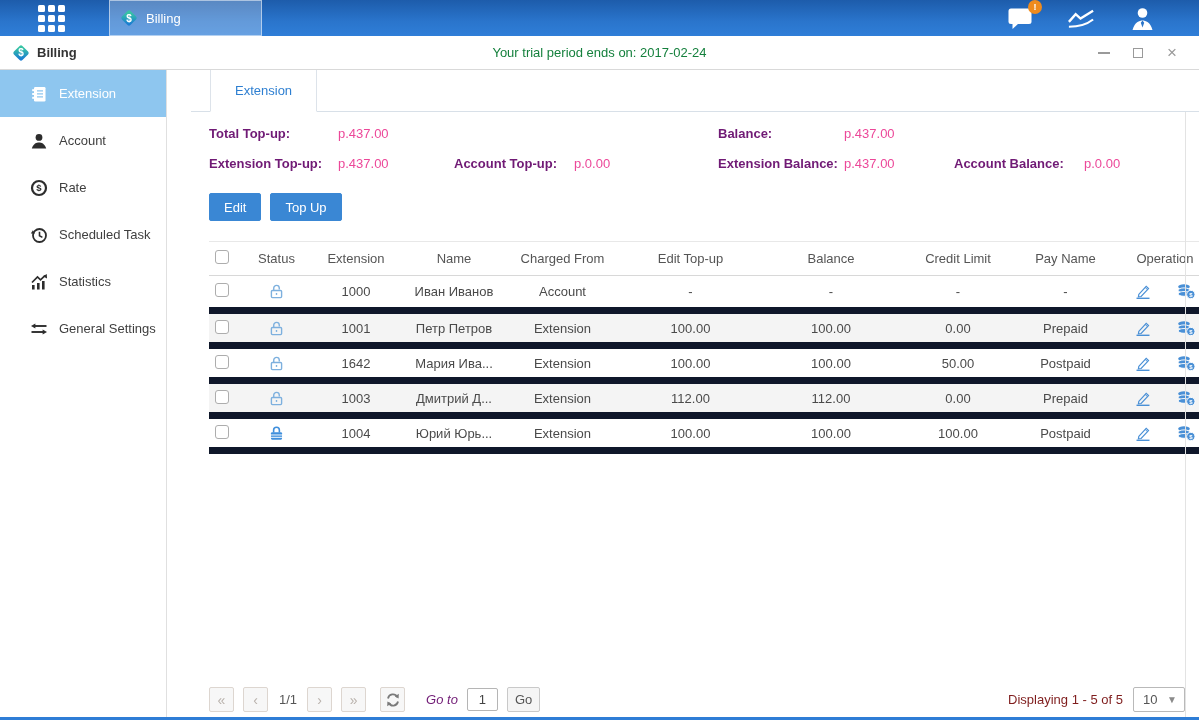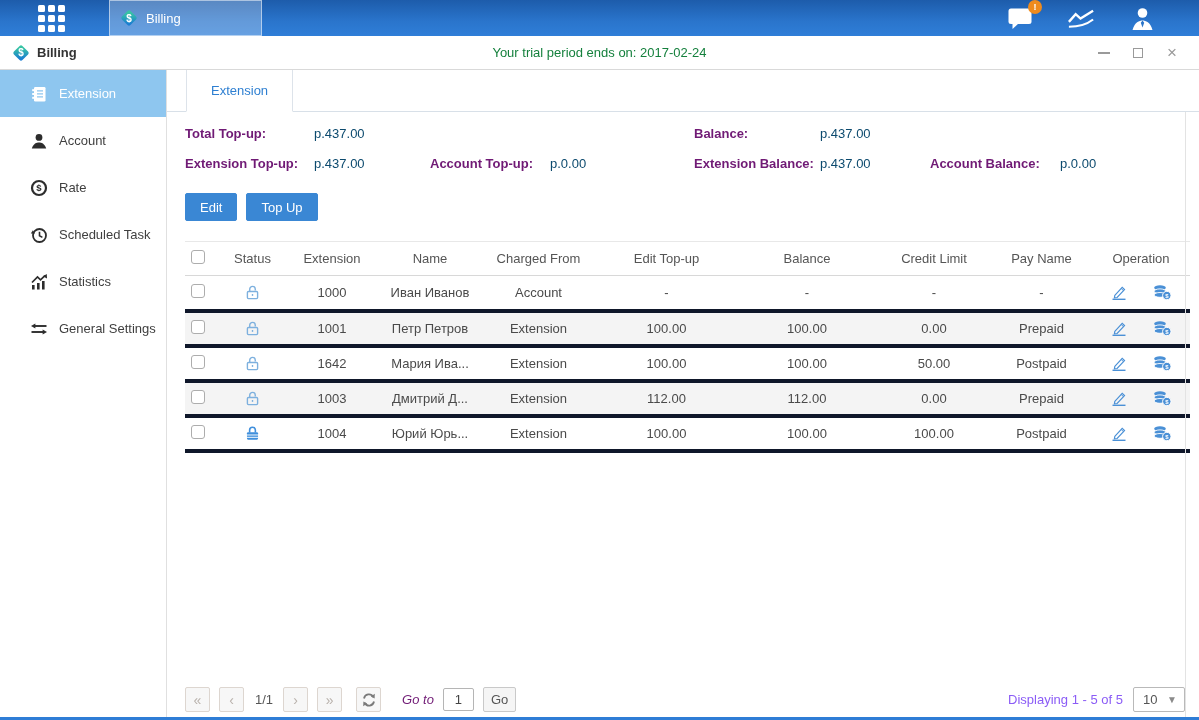--- a/index.html
+++ b/index.html
@@ -30,72 +30,72 @@
   .title-left { display:flex; align-items:center; gap:7px; }
   .title-text { font-weight:bold; color:#333; font-size:13px; }
   .trial-text { position:absolute; left:0; right:0; text-align:center; color:#15803d; font-size:13px; pointer-events:none; }
   .win-controls { margin-left:auto; display:flex; align-items:center; gap:20px; margin-right:8px; z-index:2; }
   .win-btn { width:14px; height:14px; display:flex; align-items:center; justify-content:center; cursor:pointer; color:#9a9a9a; }
   .win-min i { width:12px; border-top:2px solid #9a9a9a; }
   .win-max i { width:10px; height:10px; border:1.5px solid #9a9a9a; }
   .win-close { font-size:17px; line-height:14px; }
 
   
-  .app-body { flex:1; display:flex; min-height:0; }
+  .app-body { flex:1; display:flex; min-height:0;gap:24px; }
 
   .sidebar { width:167px; flex:0 0 auto; border-right:1px solid #e0e0e0; background:#fff; }
   .side-item { height:47px; display:flex; align-items:center; gap:11px; padding-left:30px; color:#3f3f3f; cursor:pointer; }
   .side-item svg { flex:0 0 auto; color:#2d2d2d; }
   .side-item.active { background:#8ec6ef; color:#fff; }
   .side-item.active svg { color:#fff; }
   .icon-lines { stroke:#fff; } .side-item.active .icon-lines { stroke:#8ec6ef; }
 
   .main { flex:1; display:flex; flex-direction:column; min-width:0; position:relative; }
   .right-rail { position:absolute; top:42px; bottom:0; right:13px; width:1px; background:#e3e3e3; }
 
   .tabstrip { height:42px; border-bottom:1px solid #d8e0e8; display:flex; align-items:flex-end; padding-left:19px; flex:0 0 auto; }
   .tab { height:42px; line-height:42px; padding:0 24px; background:#fff; color:#2e7fd1; font-size:13px;
          border:1px solid #dde3ea; border-top:none; border-bottom:1px solid #fff; margin-bottom:-1px; cursor:pointer; }
 
   
   .summary { padding:14px 14px 0 18px; display:grid; grid-template-columns:129px 116px 120px 144px 126px 110px 130px auto; row-gap:15px; }
   .summary .lbl { font-weight:bold; color:#701a75; }
-  .summary .val { color:#0c4a6e; }
+  .summary .val { color:#ec4899; }
   .c1{grid-column:1} .c2{grid-column:2} .c3{grid-column:3} .c4{grid-column:4} .c5{grid-column:5} .c6{grid-column:6} .c7{grid-column:7} .c8{grid-column:8}
 
   .actions { margin:22px 0 0 18px; display:flex; gap:9px; }
   .btn-primary { background:#3a87d4; color:#fff; border:1px solid #3a87d4; border-radius:2px; height:28px; padding:0 14px;
                  font-size:13px; font-family:inherit; cursor:pointer; }
 
   
   .table-wrap { margin:20px 14px 0 18px; }
   table { width:1005px; border-collapse:collapse; table-layout:fixed; border-top:1px solid #e8e8e8; }
   th { height:34px; font-weight:normal; color:#555; text-align:center; border-bottom:1px solid #d8d8d8; }
-  td { height:35px; text-align:center; color:#4a4a4a; border-bottom:4px solid #0f172a; white-space:nowrap; overflow:hidden; }
+  td { height:35px; text-align:center; color:#4a4a4a; border-bottom:7px solid #0f172a; white-space:nowrap; overflow:hidden; }
   tbody tr:nth-child(even) { background:#f4f4f4; }
   th.cb-col, td.cb-col { text-align:left; padding-left:6px; }
   .checkbox { width:14px; height:14px; border:1.5px solid #adadad; border-radius:3px; background:#fff; display:inline-block; cursor:pointer; }
   .status-cell svg { display:none; vertical-align:middle; cursor:pointer; }
   .status-cell.unlocked .lock-open { display:inline-block; }
   .status-cell.locked .lock-closed { display:inline-block; }
   .op-cell svg { vertical-align:middle; cursor:pointer; }
   .op-cell .op-gap { display:inline-block; width:18px; }
 
   
   .pagination { margin:auto 14px 8px 18px; display:flex; align-items:center; flex:0 0 auto; }
   .pg-btn { width:25px; height:25px; background:#f7f7f7; border:1px solid #ddd6d0; border-radius:2px; color:#b9b2ac;
             font-size:14px; display:flex; align-items:center; justify-content:center; cursor:pointer; margin-right:9px; }
   .pg-indicator { color:#555; margin:0 10px 0 2px; }
   .pg-refresh { margin-left:5px; }
   .goto-label { color:#701a75; margin:0 9px 0 12px;font-style:italic; }
   .goto-input { width:31px; height:23px; border:1px solid #b5b5b5; border-radius:2px; text-align:center; font-size:13px; font-family:inherit; color:#444; }
   .go-btn { margin-left:9px; height:25px; padding:0 7px; background:#f5f5f5; border:1px solid #c9c9c9; border-radius:2px;
             color:#555; font-size:13px; font-family:inherit; cursor:pointer; }
   .pg-right { margin-left:auto; display:flex; align-items:center; gap:10px; }
-  .displaying { color:#8b5cf6; }
+  .displaying { color:#7f1d1d; }
   .page-size { width:52px; height:25px; border:1px solid #b9b9b9; border-radius:2px; background:#fff; display:flex;
                align-items:center; justify-content:space-between; padding:0 7px 0 9px; color:#555; cursor:pointer; }
   .page-size .arrow { color:#8a8a8a; font-size:10px; }
 
   .window-bottom-border { position:absolute; left:0; right:0; bottom:0; height:3px; background:#2e7dd6; }
 </style>
 </head>
 <body>
 
 <div class="window">

